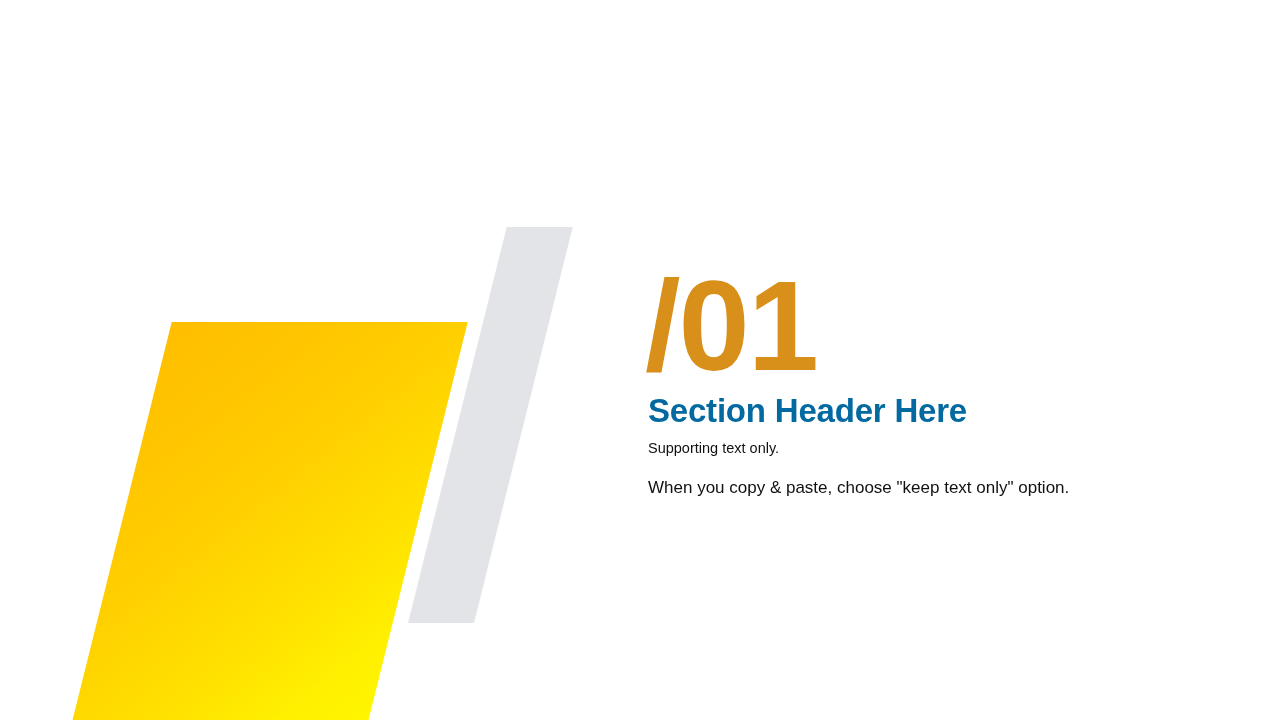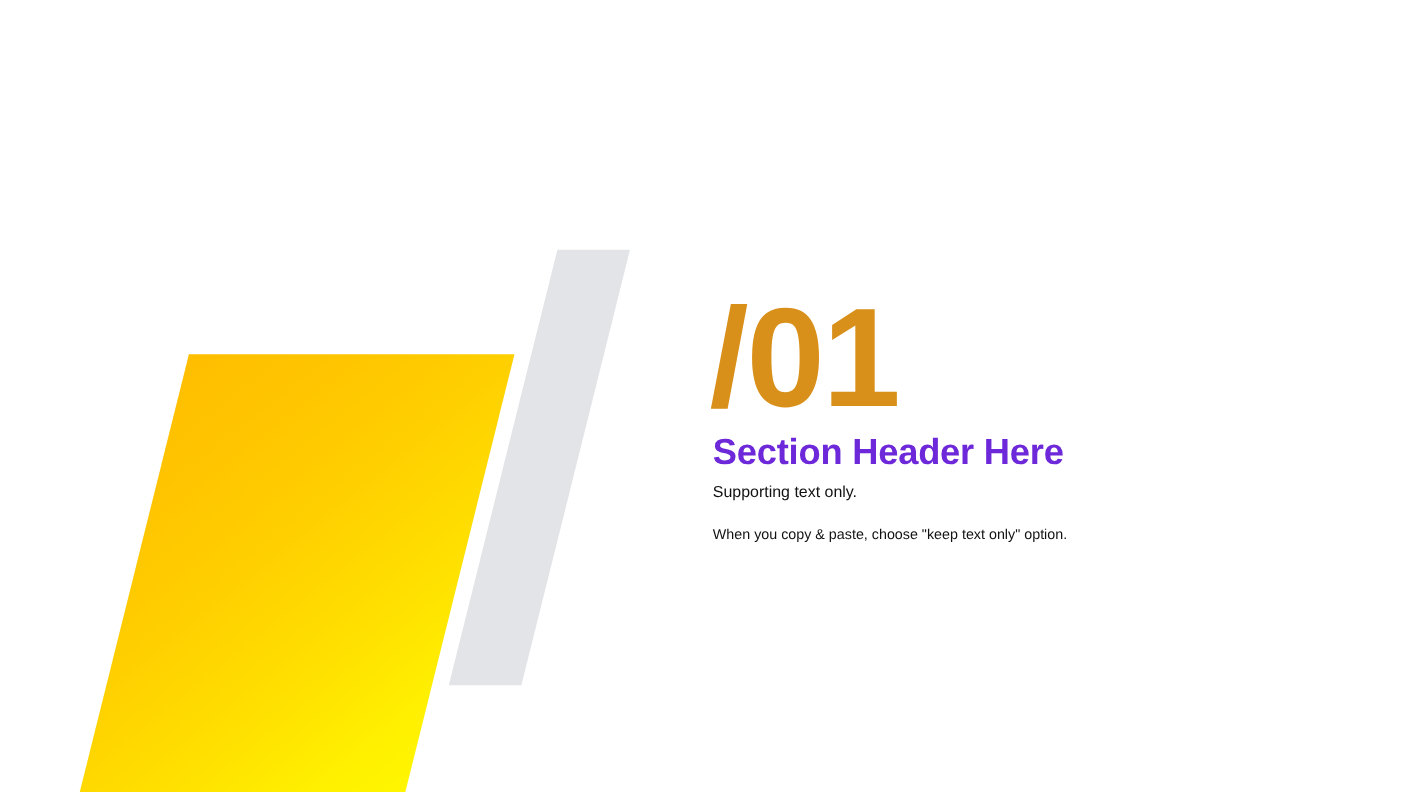--- a/index.html
+++ b/index.html
@@ -79,39 +79,39 @@
     margin: 0 0 6px -3px;
     white-space: nowrap;
   }
 
   .section-title {
     display: block;
     font-family: "Liberation Sans", sans-serif;
     font-size: 33px;
     font-weight: bold;
     line-height: 1.18;
-    color: #6d28d9;
+    color: #0369a1;
     margin: 0 0 8px 0;
     letter-spacing: -0.2px;
   }
 
   .section-sub {
     display: block;
     font-family: "Liberation Sans", sans-serif;
     font-size: 14.5px;
     font-weight: normal;
     line-height: 1.35;
     color: #111111;
     margin: 0 0 18px 0;
   }
 
   .section-note {
     display: block;
     font-family: "Liberation Sans", sans-serif;
-    font-size: 13px;
+    font-size: 17px;
     font-weight: normal;
     line-height: 1.35;
     color: #111111;
     margin: 0;
   }
 </style>
 </head>
 <body>
 
 <div id="slide">

